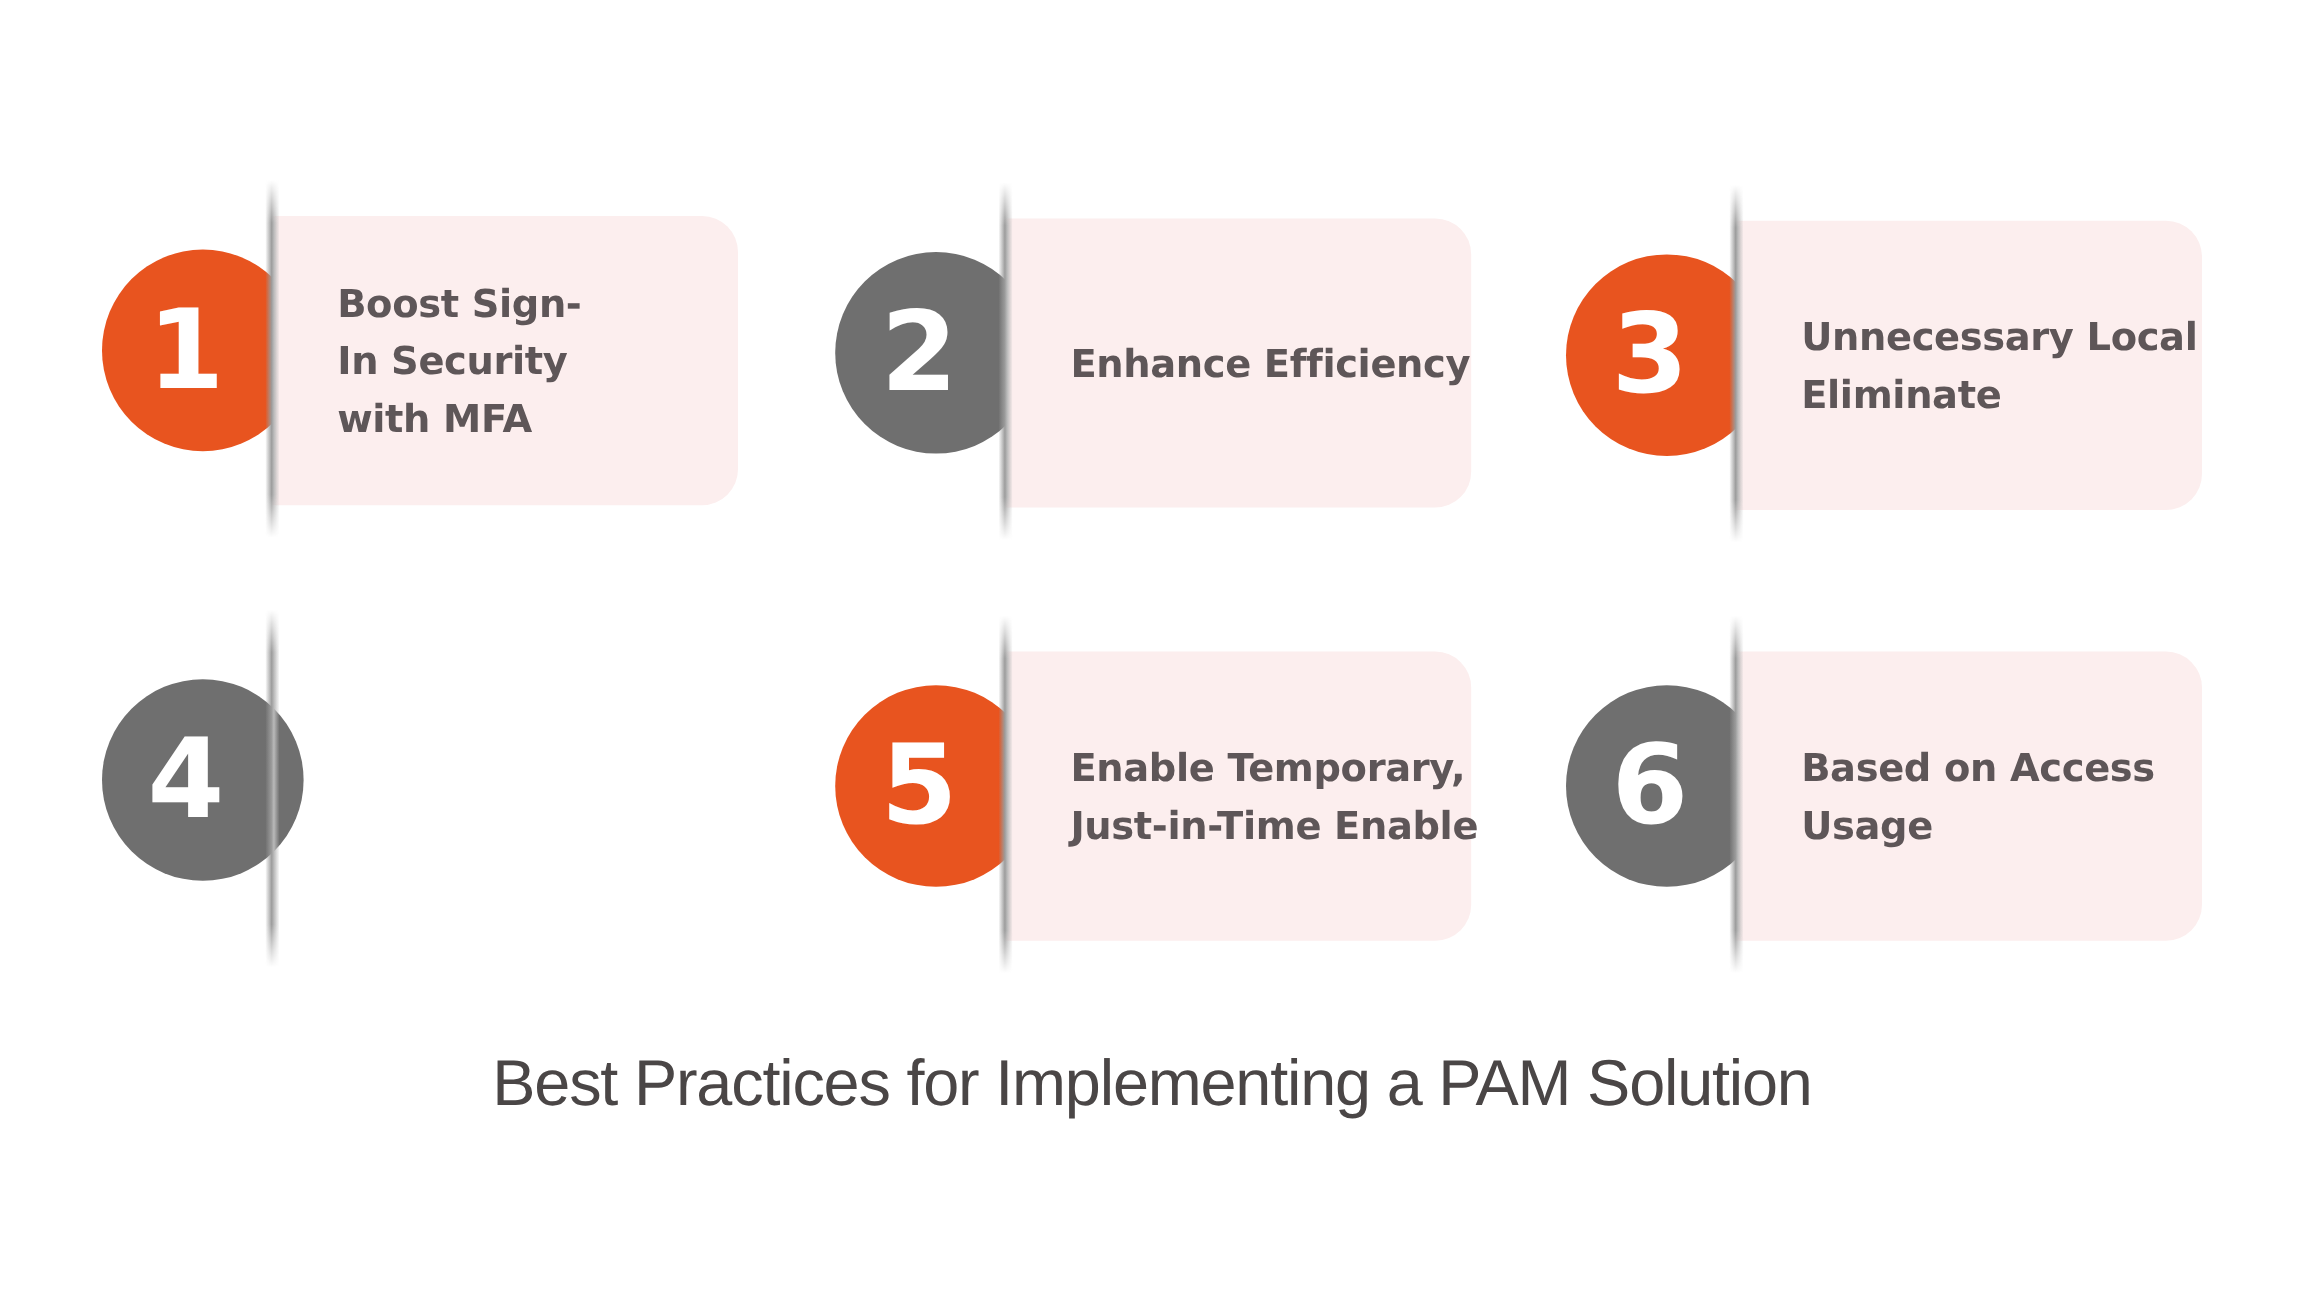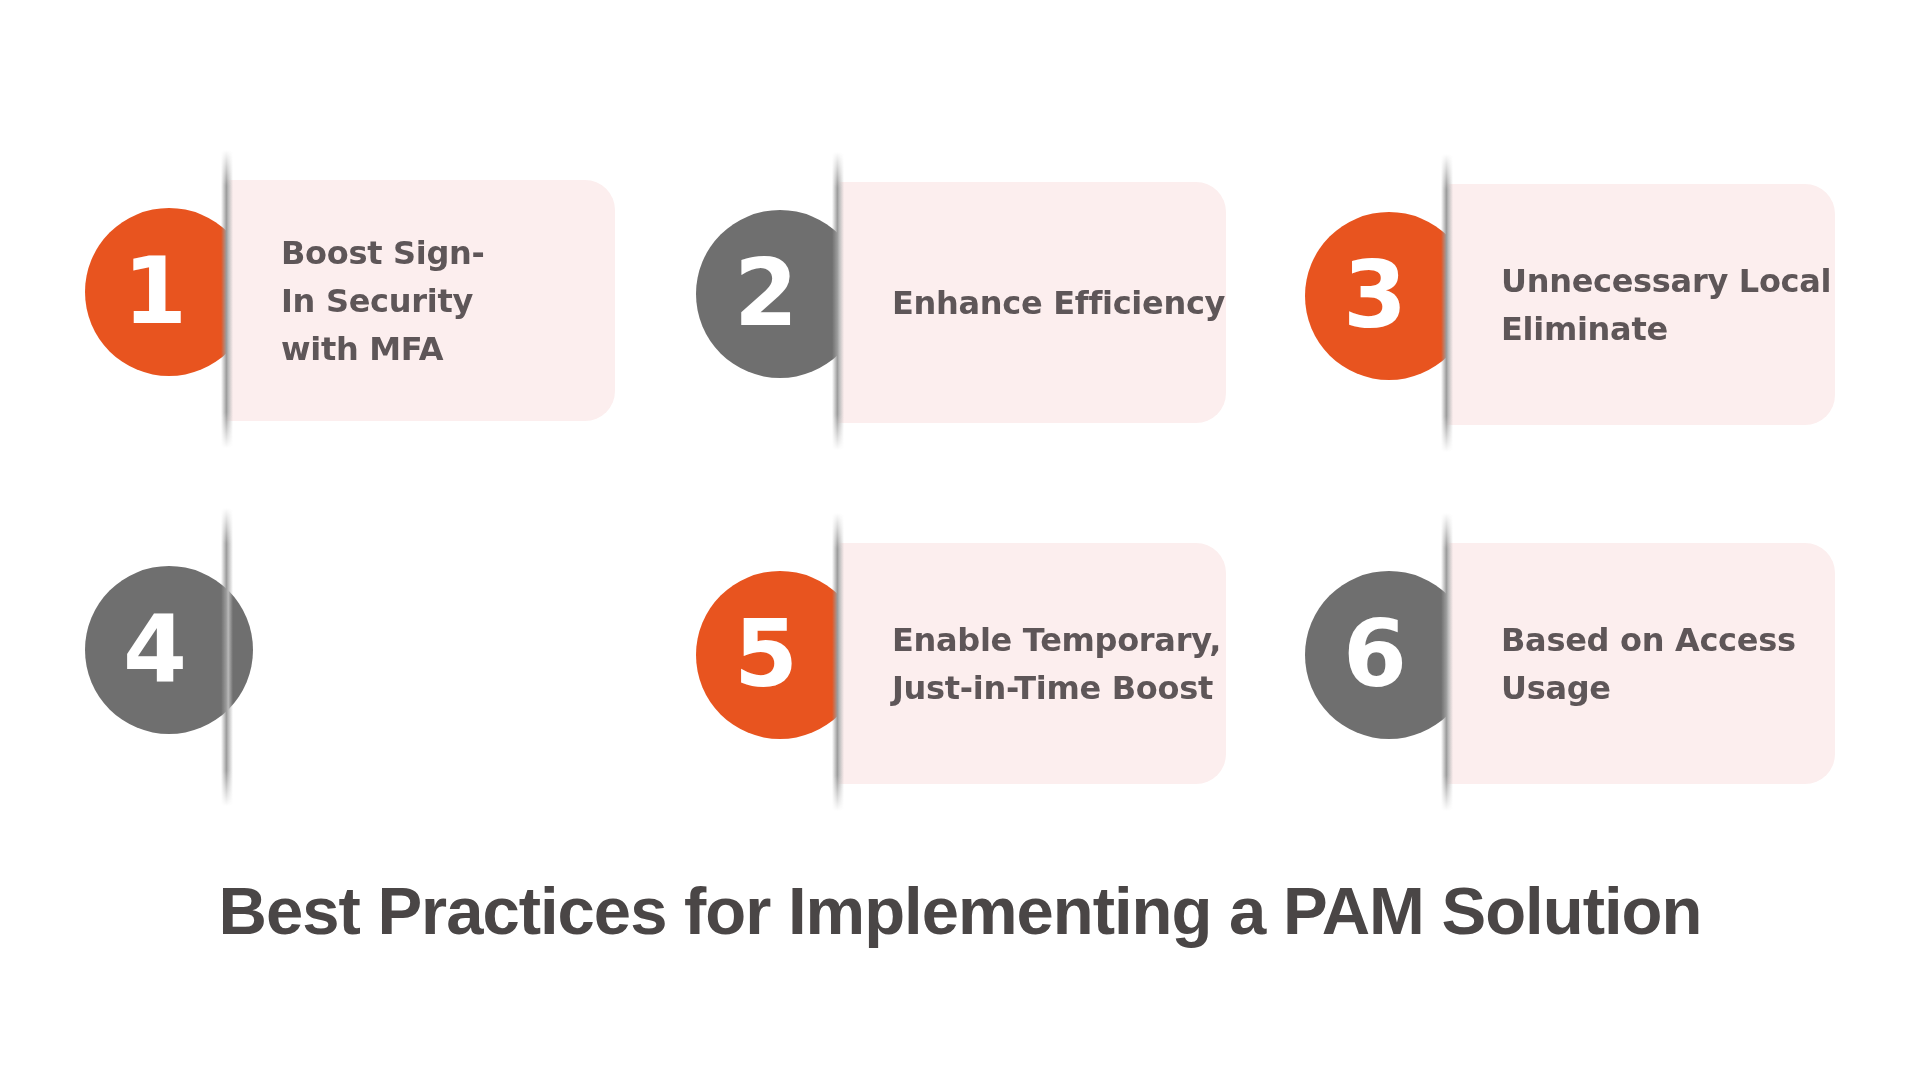--- a/index.html
+++ b/index.html
@@ -29,21 +29,21 @@
   .card-text div { white-space:nowrap; }
   .divider {
     position:absolute; left:-6px; top:0; width:12px; height:298px;
     background:linear-gradient(to right, rgba(255,255,255,0) 0%, #9c9c9c 45%, #b9b9b9 60%, rgba(230,230,230,0) 100%);
     -webkit-mask-image:linear-gradient(to bottom, transparent 0%, #000 12%, #000 88%, transparent 100%);
     mask-image:linear-gradient(to bottom, transparent 0%, #000 12%, #000 88%, transparent 100%);
     z-index:3;
   }
   .title {
     position:absolute; left:0; width:1920px; top:872px; text-align:center;
-    font-family:"Liberation Sans", sans-serif; font-weight:bold; font-size:67px;
+    font-family:"Liberation Sans", sans-serif; font-weight:normal; font-size:54px;
     color:#4A4646; letter-spacing:-1px;
   }
 </style>
 </head>
 <body>
 
 <div class="item" style="left:227px; top:150px;">
   <div class="circle orange">
       <span>1</span>
     </div>
@@ -89,21 +89,21 @@
   <div class="divider"></div>
 </div>
 
 <div class="item" style="left:838px; top:513px;">
   <div class="circle orange">
       <span>5</span>
     </div>
   <div class="card">
     <div class="card-text">
       <div>Enable Temporary,</div>
-      <div>Just-in-Time Boost</div>
+      <div>Just-in-Time Enable</div>
     </div>
   </div>
   <div class="divider"></div>
 </div>
 
 <div class="item" style="left:1447px; top:513px;">
   <div class="circle gray">
       <span>6</span>
     </div>
   <div class="card">

